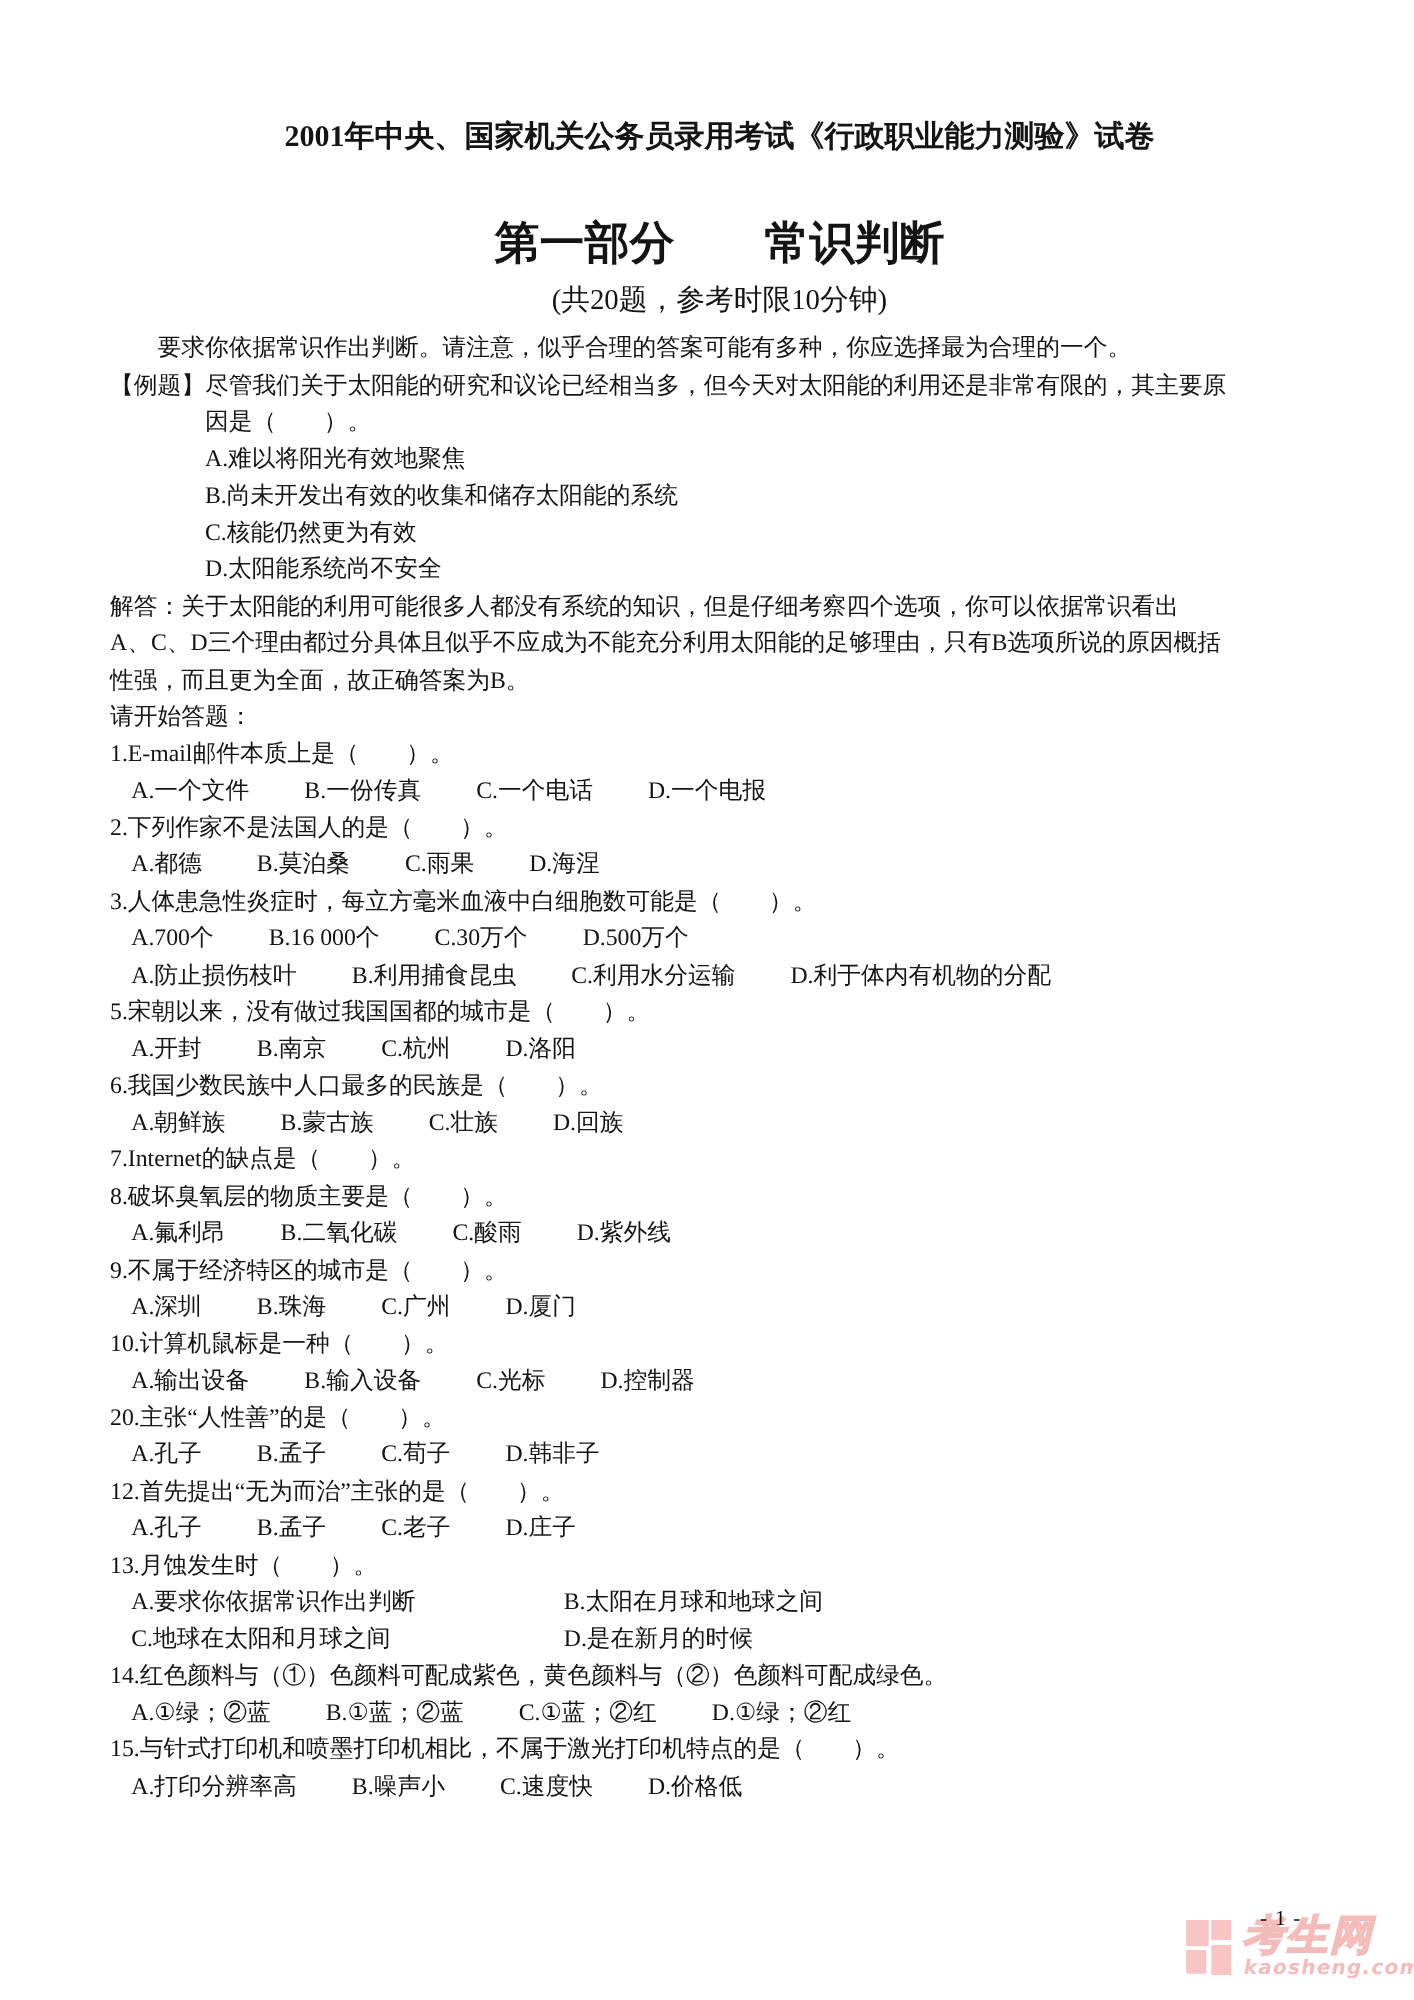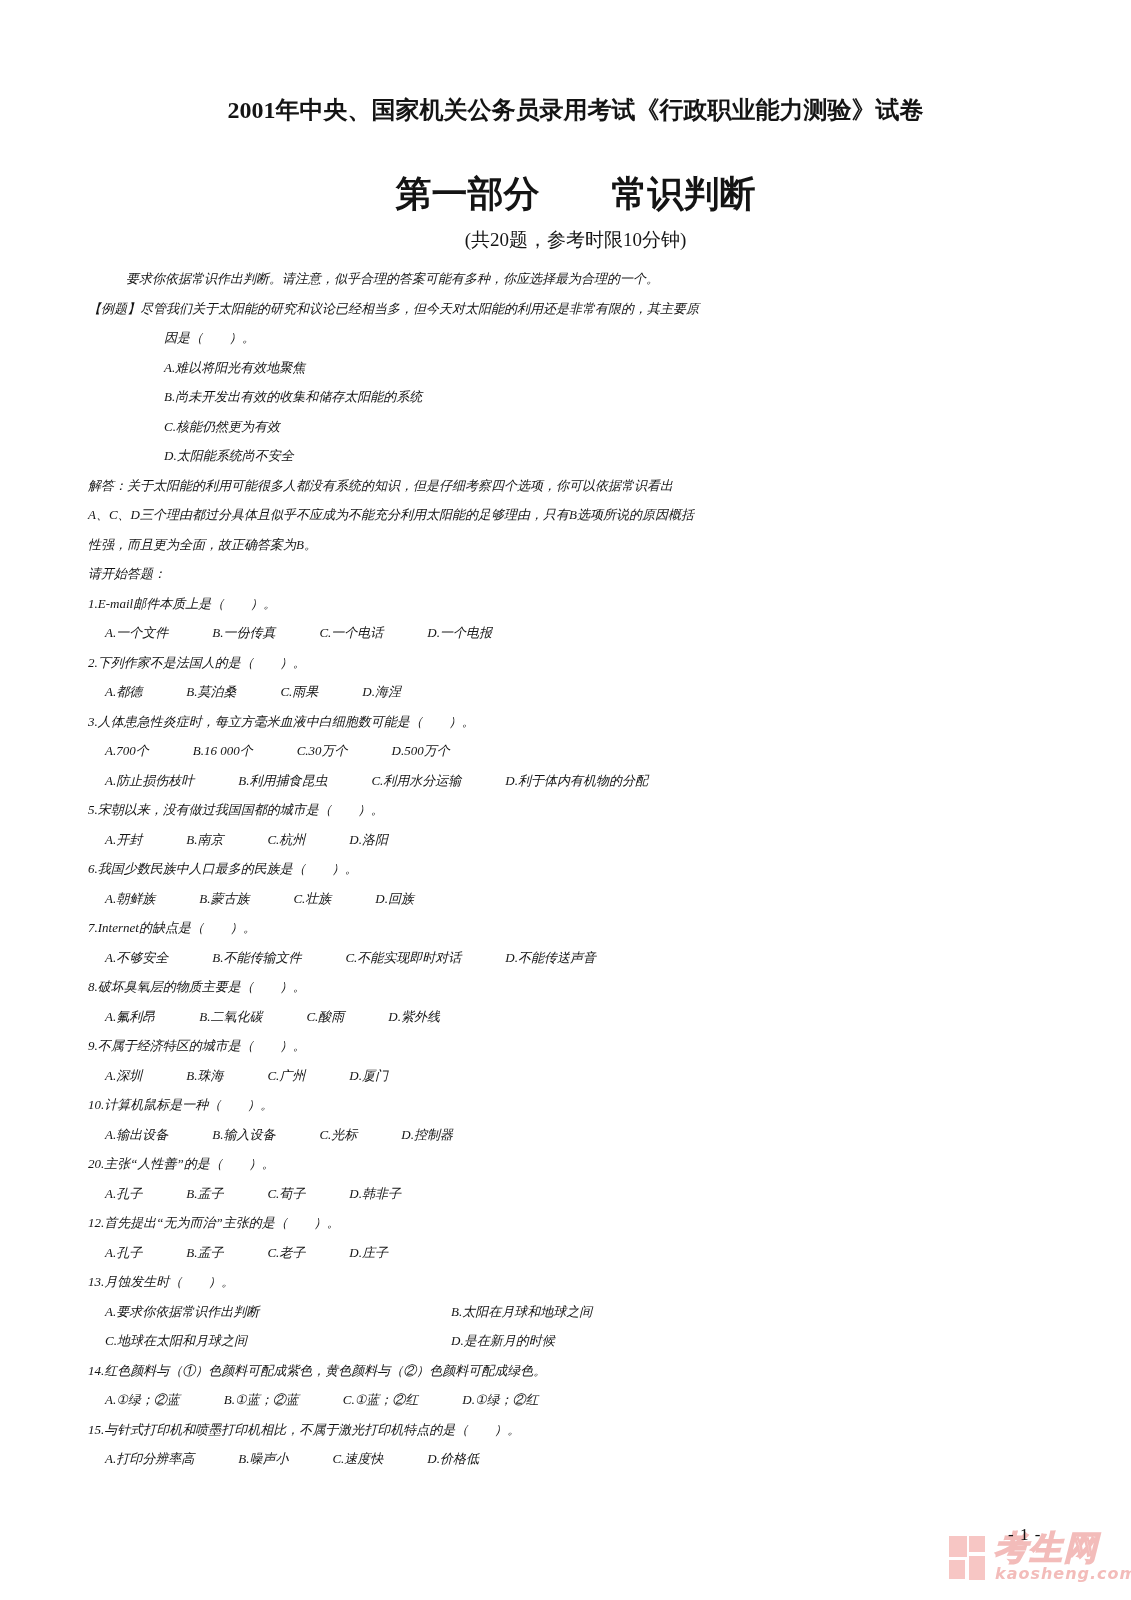--- a/index.html
+++ b/index.html
@@ -21,25 +21,25 @@
   }
   .section-heading{
     margin:0 0 16px 0;
     text-align:center;
     font-size:36px;line-height:36px;
     font-weight:bold;
     white-space:nowrap;
   }
   .section-note{
     text-align:center;
-    font-size:19px;line-height:24px;
+    font-size:23px;line-height:24px;
     margin-bottom:12px;
     white-space:nowrap;
   }
-  .body-text{font-size:13px;line-height:29.5px;font-style:italic;}
+  .body-text{font-size:19px;line-height:29.5px;}
   .line{white-space:nowrap;}
   .intro{text-indent:38px;}
   .indent4{padding-left:76px;}
   .opt-row{padding-left:17px;}
   .opt{display:inline-block;}
   .opt:not(:last-child){margin-right:44px;}
   .opt-row.two-col .opt:first-child{width:346px;margin-right:0;}
   
   .watermark{position:absolute;left:949px;top:1530px;width:164px;height:60px;font-style:italic;}
   .wm-logo{position:absolute;left:0;top:6px;width:36px;height:44px;}
@@ -125,21 +125,20 @@
           <div>
             <div class="line">5.宋朝以来，没有做过我国国都的城市是（　　）。</div>
             <div class="line opt-row"><span class="opt">A.开封</span><span class="opt">B.南京</span><span class="opt">C.杭州</span><span class="opt">D.洛阳</span></div>
           </div>
           <div>
             <div class="line">6.我国少数民族中人口最多的民族是（　　）。</div>
             <div class="line opt-row"><span class="opt">A.朝鲜族</span><span class="opt">B.蒙古族</span><span class="opt">C.壮族</span><span class="opt">D.回族</span></div>
           </div>
           <div>
             <div class="line">7.Internet的缺点是（　　）。</div>
-            <div class="line opt-row"><span class="opt">A.不够安全</span><span class="opt">B.不能传输文件</span><span class="opt">C.不能实现即时对话</span><span class="opt">D.不能传送声音</span></div>
           </div>
           <div>
             <div class="line">8.破坏臭氧层的物质主要是（　　）。</div>
             <div class="line opt-row"><span class="opt">A.氟利昂</span><span class="opt">B.二氧化碳</span><span class="opt">C.酸雨</span><span class="opt">D.紫外线</span></div>
           </div>
           <div>
             <div class="line">9.不属于经济特区的城市是（　　）。</div>
             <div class="line opt-row"><span class="opt">A.深圳</span><span class="opt">B.珠海</span><span class="opt">C.广州</span><span class="opt">D.厦门</span></div>
           </div>
           <div>

